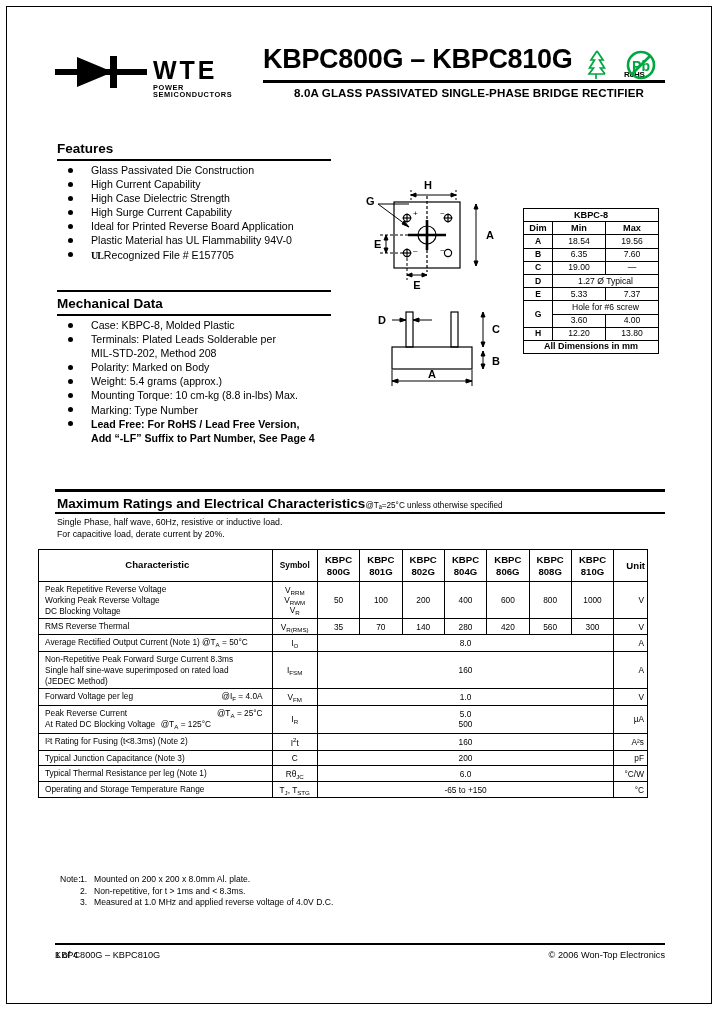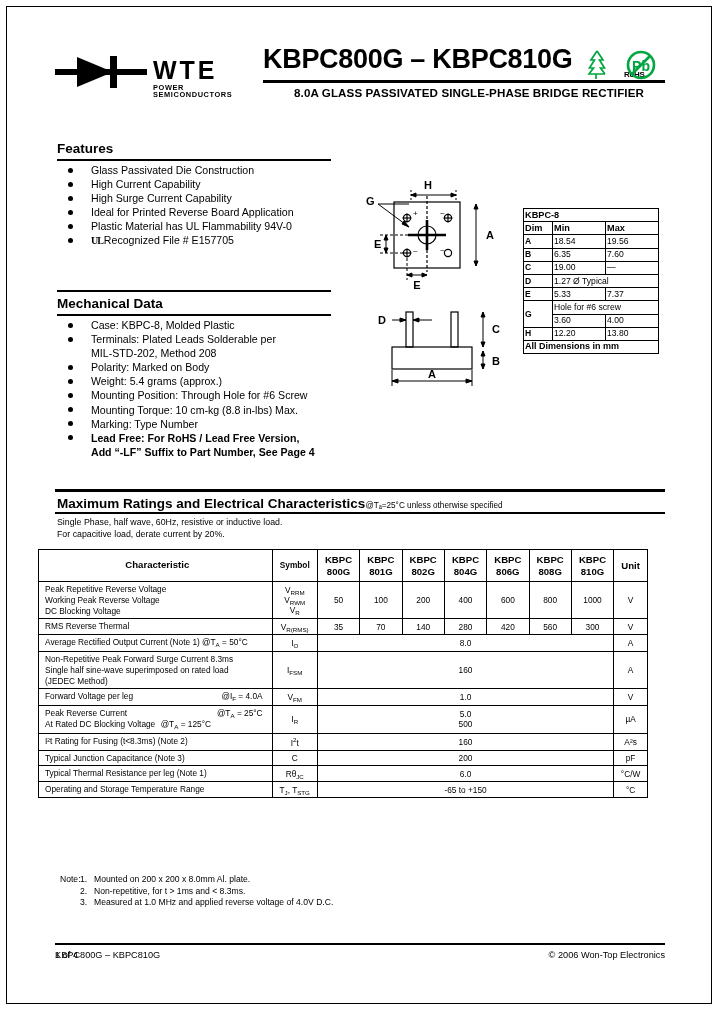--- a/index.html
+++ b/index.html
@@ -149,21 +149,21 @@
     letter-spacing: -1px;
     font-family: "Liberation Serif", serif;
   }
   
   .dimtable {
     position: absolute;
     left: 523px; top: 208px;
     width: 136px;
     border-collapse: collapse;
     font-size: 8.6px;
-    text-align: left;
+    text-align: center;
   }
   .dimtable td, .dimtable th {
     border: 1px solid #000;
     padding: 0px 1px;
     height: 12.2px;
     line-height: 11px;
   }
   .dimtable .hdr { font-weight: bold; font-size: 9.2px;}
   .dimtable .dimcol { font-weight: bold; width: 26px; }
   .dimtable .ftr { font-weight: bold; font-size: 9px; }
@@ -221,21 +221,21 @@
     width: 40px;
     text-align: center;
     font-size: 8.3px;
   }
   .ptable .val {
     text-align: center;
     width: 37px;
   }
   .ptable .unit {
     width: 28px;
-    text-align: center;
+    text-align: right;
   }
   .ptable sub { font-size: 6.2px; vertical-align: baseline; position: relative; top: 2px;}
   .ptable sup { font-size: 6.2px; }
   .desc .rt { float: right; padding-right: 6px; }
   
   .notes {
     position: absolute;
     left: 60px; top: 874px;
     font-size: 8.6px;
     line-height: 11.6px;
@@ -315,37 +315,37 @@
     <div class="title-rule"></div>
     <div class="subtitle">8.0A  GLASS  PASSIVATED  SINGLE-PHASE  BRIDGE  RECTIFIER</div>
   </div>
 
   <div class="sec-head" style="left:57px; top:141px;">Features</div>
   <div class="sec-rule" style="left:57px; top:159px; width:274px;"></div>
 
   <ul class="blist" id="features-list" style="left:57px; top:163px; width:300px;">
       <li><span class="bul"></span><span>Glass Passivated Die Construction</span></li>
       <li><span class="bul"></span><span>High Current Capability</span></li>
+      <li><span class="bul"></span><span>High Case Dielectric Strength</span></li>
       <li><span class="bul"></span><span>High Surge Current Capability</span></li>
       <li><span class="bul"></span><span>Ideal for Printed Reverse Board Application</span></li>
       <li><span class="bul"></span><span>Plastic Material has UL Flammability 94V-0</span></li>
       <li><span class="bul"></span><span class="ul-mark">UL </span><span>Recognized File # E157705</span></li>
     </ul>
 
   <div class="sec-head" style="left:57px; top:296px;">Mechanical Data</div>
   <div class="sec-rule" style="left:57px; top:290px; width:274px;"></div>
   <div class="sec-rule" style="left:57px; top:314px; width:274px;"></div>
 
   <ul class="blist" id="mech-list" style="left:57px; top:318px; width:300px;">
       <li><span class="bul"></span><span>Case: KBPC-8, Molded Plastic</span></li>
       <li><span class="bul"></span><span>Terminals: Plated Leads Solderable per</span></li>
       <li class="cont"><span>MIL-STD-202, Method 208</span></li>
       <li><span class="bul"></span><span>Polarity: Marked on Body</span></li>
       <li><span class="bul"></span><span>Weight: 5.4 grams (approx.)</span></li>
-      <li><span class="bul"></span><span>Mounting Position: Through Hole for #6 Screw</span></li>
       <li><span class="bul"></span><span>Mounting Torque: 10 cm-kg (8.8 in-lbs) Max.</span></li>
       <li><span class="bul"></span><span>Marking: Type Number</span></li>
       <li class="bold"><span class="bul"></span><span>Lead Free: For RoHS / Lead Free Version,</span></li>
       <li class="bold cont"><span>Add “-LF” Suffix to Part Number, See Page 4</span></li>
     </ul>
 
   <div class="drawing">
     <svg width="170" height="230" viewBox="0 0 170 230">
 
       <g stroke="#000" fill="none" stroke-width="1.2">

